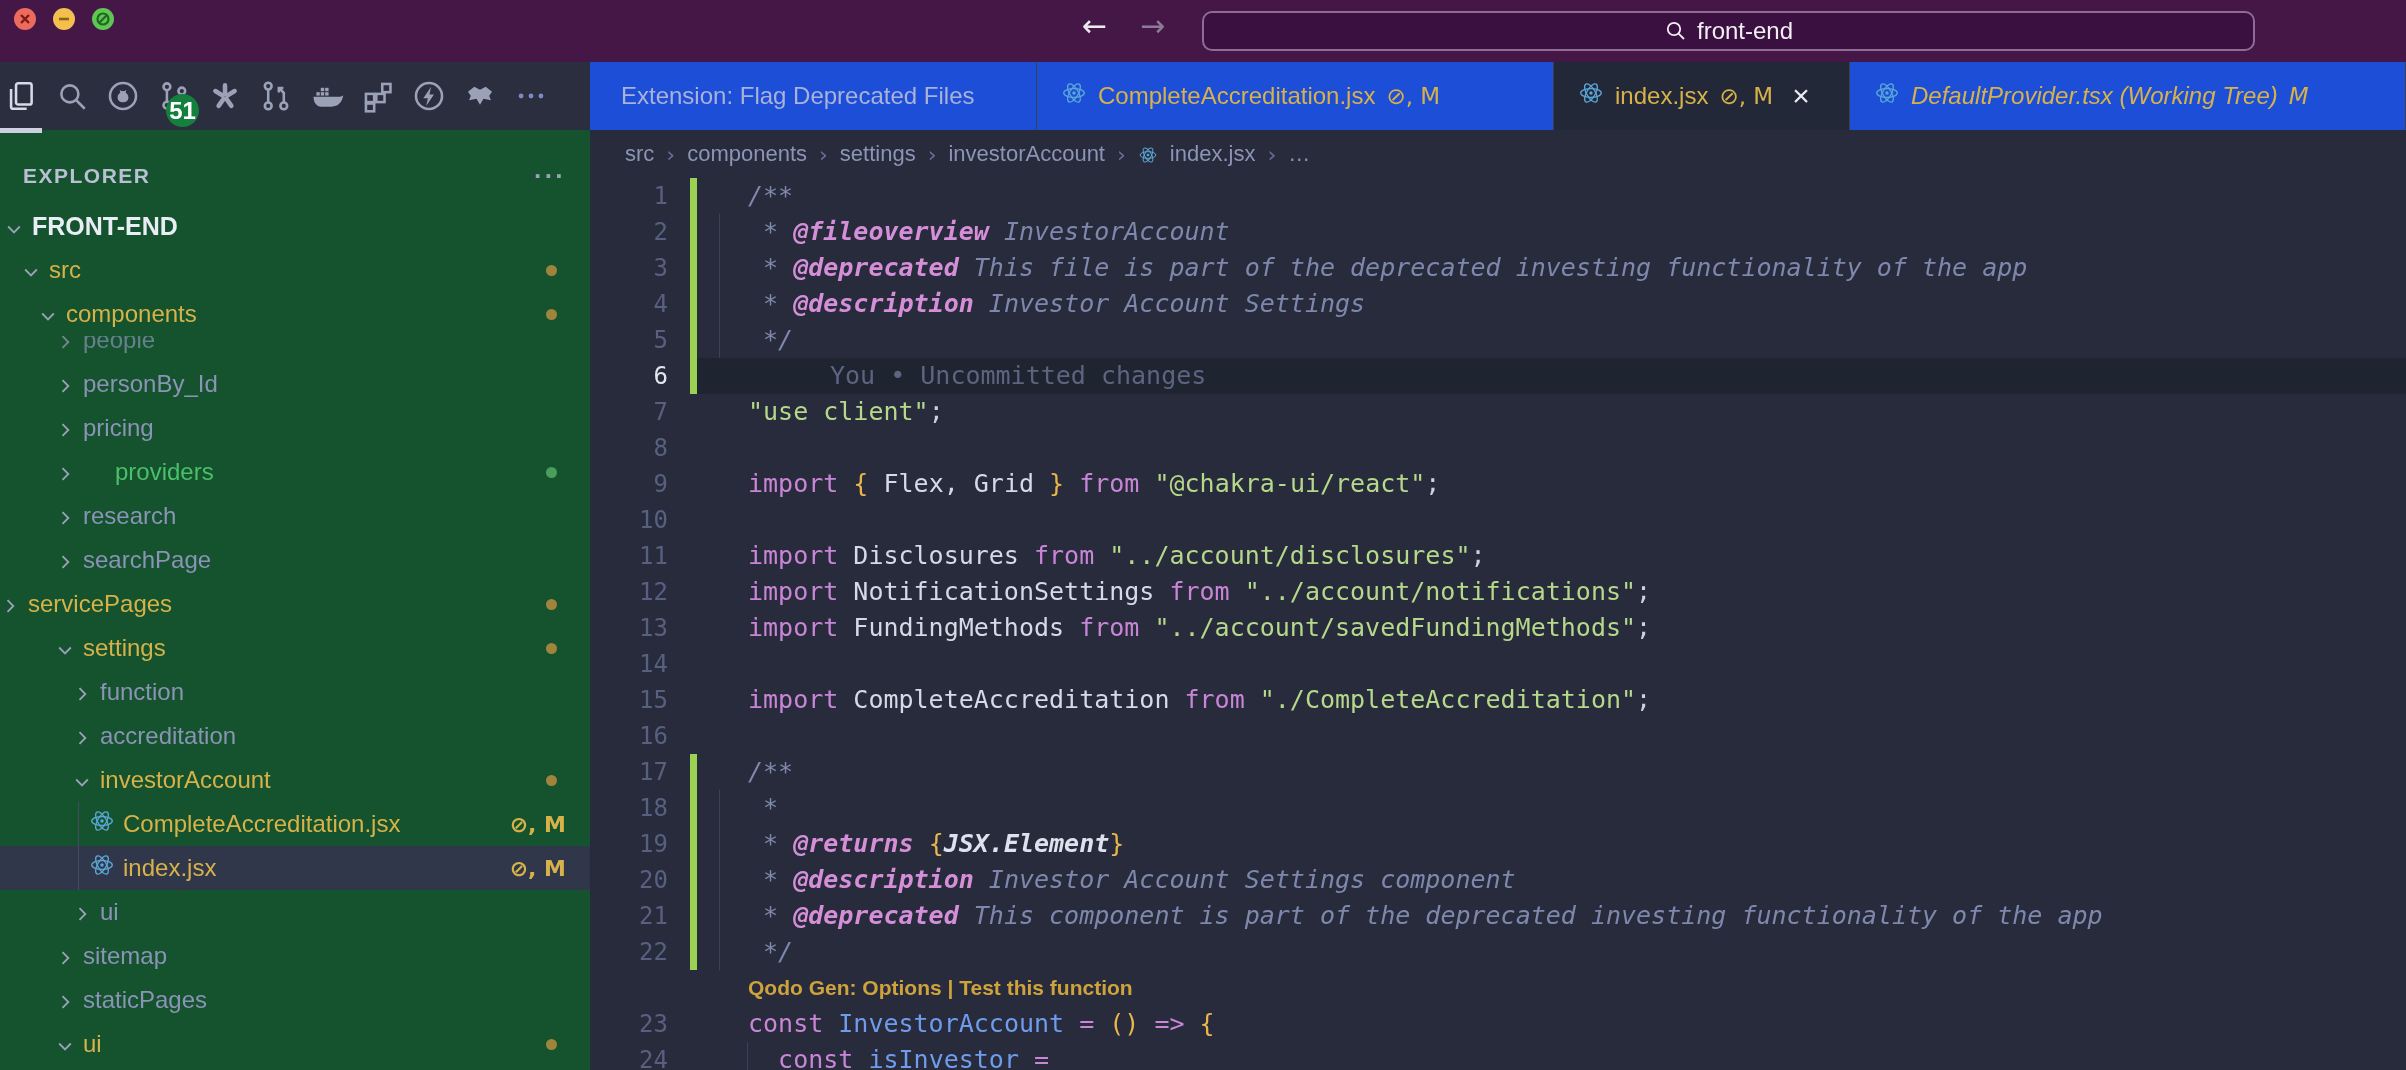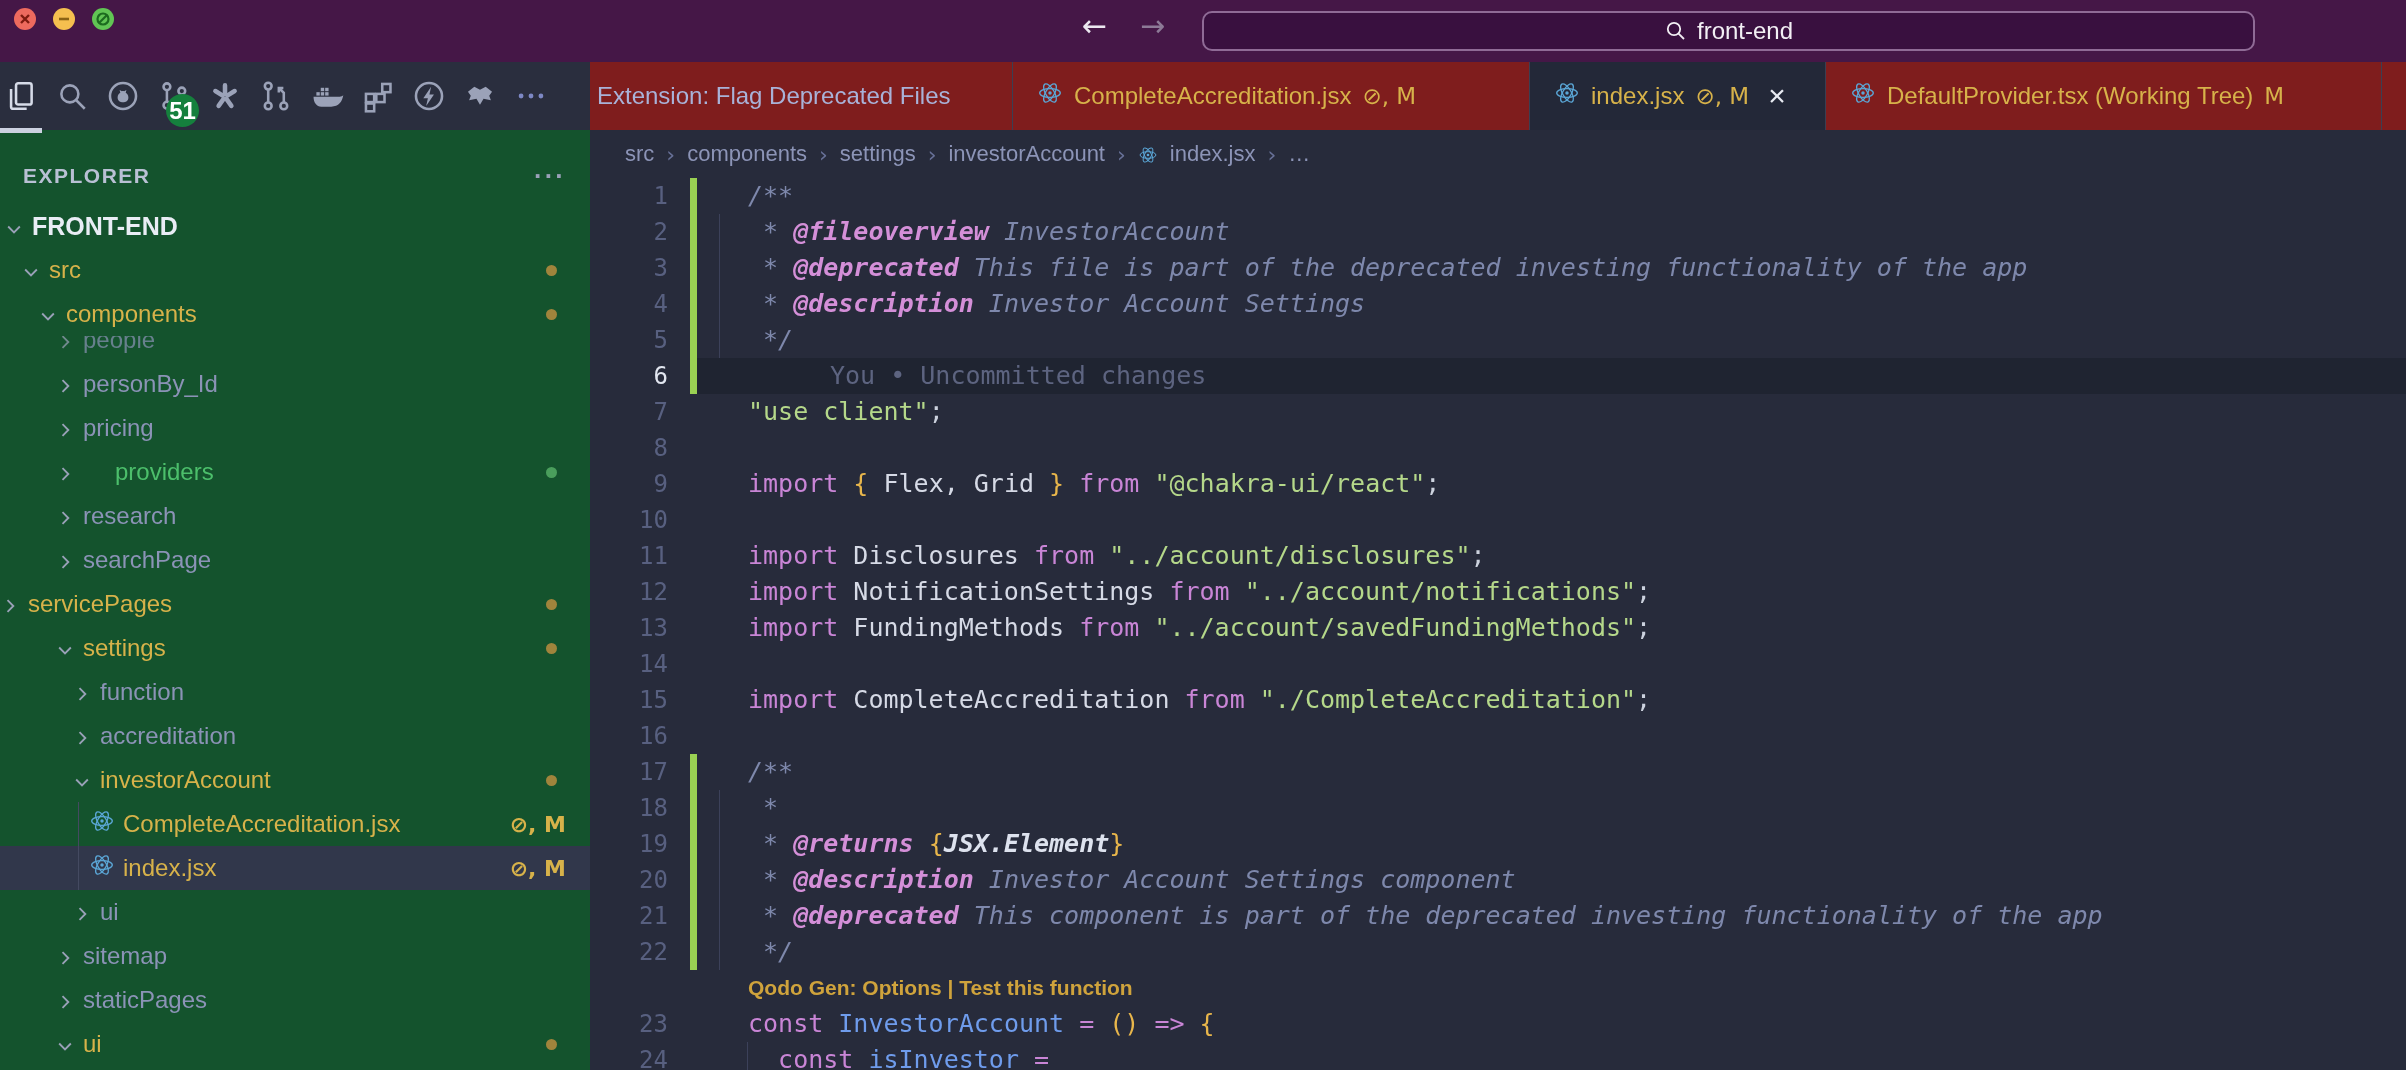--- a/index.html
+++ b/index.html
@@ -21,21 +21,21 @@
   
   #row2 { position:absolute; left:0; top:62px; width:2406px; height:68px; display:flex; }
   #activitybar { position:relative; width:590px; height:68px; background:#2a2e3e; display:flex; align-items:center; padding-left:4px; gap:17px; }
   .aicon { position:relative; width:34px; height:34px; flex:0 0 auto; }
   .aicon svg { width:34px; height:34px; stroke:#9ba2b8; fill:none; stroke-width:1.8; }
   .aicon.active svg { stroke:#d6dbe8; }
   .aicon svg .fill { fill:#9ba2b8; stroke:none; }
   #sc-badge { position:absolute; left:166px; top:32px; width:33px; height:33px; border-radius:50%; background:#15803d; color:#fff; font-size:24px; font-weight:bold; display:flex; align-items:center; justify-content:center; z-index:4; }
   #active-underline { position:absolute; left:0; top:128px; width:42px; height:5px; background:#ccd1e0; z-index:6; }
 
-  #tabstrip { position:relative; flex:1; height:68px; background:#7f1d1d; display:flex; }
+  #tabstrip { position:relative; flex:1; height:68px; background:#1d4ed8; display:flex;justify-content:flex-end; }
   .tab { position:relative; height:68px; display:flex; align-items:center; border-right:1px solid #3a3f52; font-size:24px; color:#a9b2d8; overflow:hidden; flex:0 0 auto; padding:0 24px; gap:11px; white-space:nowrap; }
   .tab.clipped { padding-left:7px; }
   .tab.mod .tab-label { color:#d7b24a; }
   .tab.active { background:#232838; }
   .tab .tab-badge { color:#d7b24a; font-family:"DejaVu Sans", sans-serif; font-size:23px; }
   .tab .tab-close { color:#e9ecf3; font-size:30px; line-height:30px; margin-left:8px; }
   .reacticon { width:26px; height:26px; flex:0 0 auto; }
 
   
   #main { position:absolute; left:0; top:130px; width:2406px; height:940px; display:flex; }
@@ -190,21 +190,21 @@
         <span><svg class="reacticon" viewBox="0 0 24 24" fill="none" stroke="#5ba7d7" stroke-width="1.2">
             <ellipse cx="12" cy="12" rx="9.5" ry="4"></ellipse>
             <ellipse cx="12" cy="12" rx="9.5" ry="4" transform="rotate(60 12 12)"></ellipse>
             <ellipse cx="12" cy="12" rx="9.5" ry="4" transform="rotate(120 12 12)"></ellipse>
             <circle cx="12" cy="12" r="1.6" fill="#5ba7d7" stroke="none"></circle>
           </svg></span>
         <span class="tab-label">index.jsx</span>
         <span class="tab-badge">⊘, M</span>
         <span class="tab-close">×</span>
       </div>
-      <div class="tab mod" style="width: 556px;">
+      <div class="tab mod" style="width: 556px; font-style: italic;">
         <span><svg class="reacticon" viewBox="0 0 24 24" fill="none" stroke="#5ba7d7" stroke-width="1.2">
             <ellipse cx="12" cy="12" rx="9.5" ry="4"></ellipse>
             <ellipse cx="12" cy="12" rx="9.5" ry="4" transform="rotate(60 12 12)"></ellipse>
             <ellipse cx="12" cy="12" rx="9.5" ry="4" transform="rotate(120 12 12)"></ellipse>
             <circle cx="12" cy="12" r="1.6" fill="#5ba7d7" stroke="none"></circle>
           </svg></span>
         <span class="tab-label">DefaultProvider.tsx (Working Tree)</span>
         <span class="tab-badge">M</span>
       </div>
     </div>

